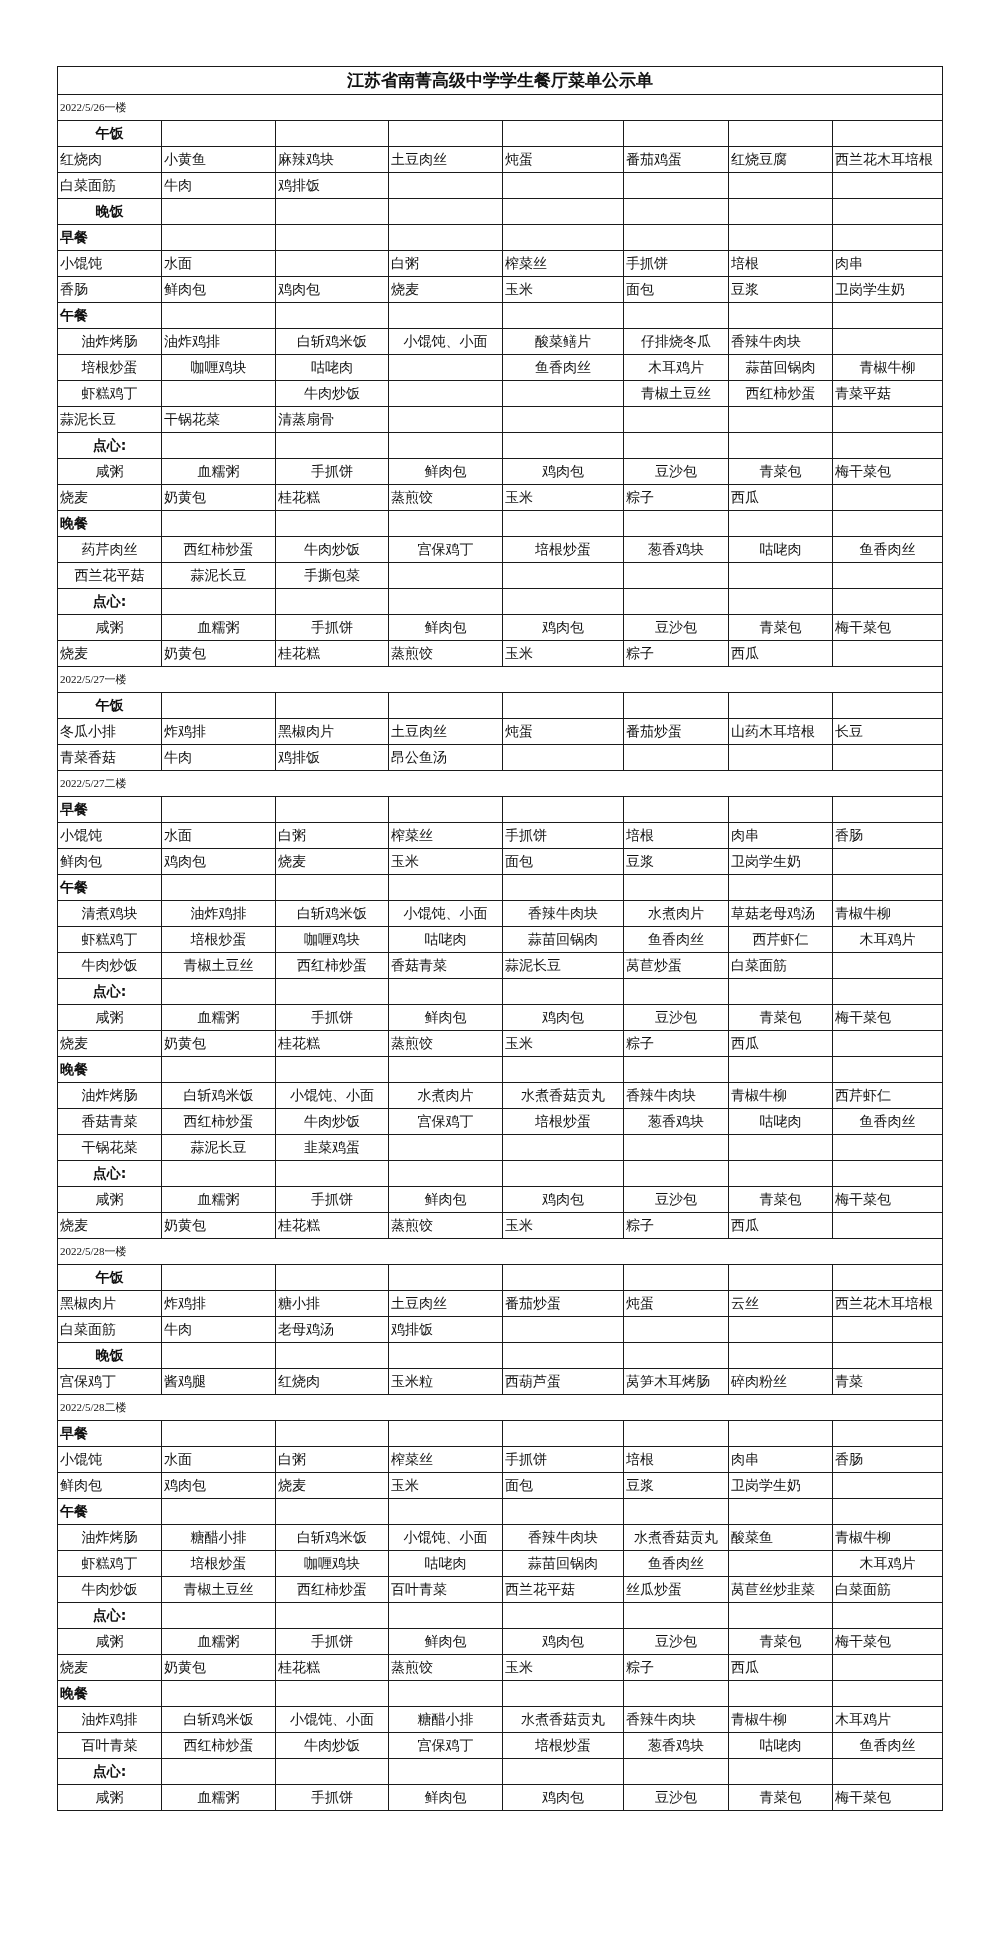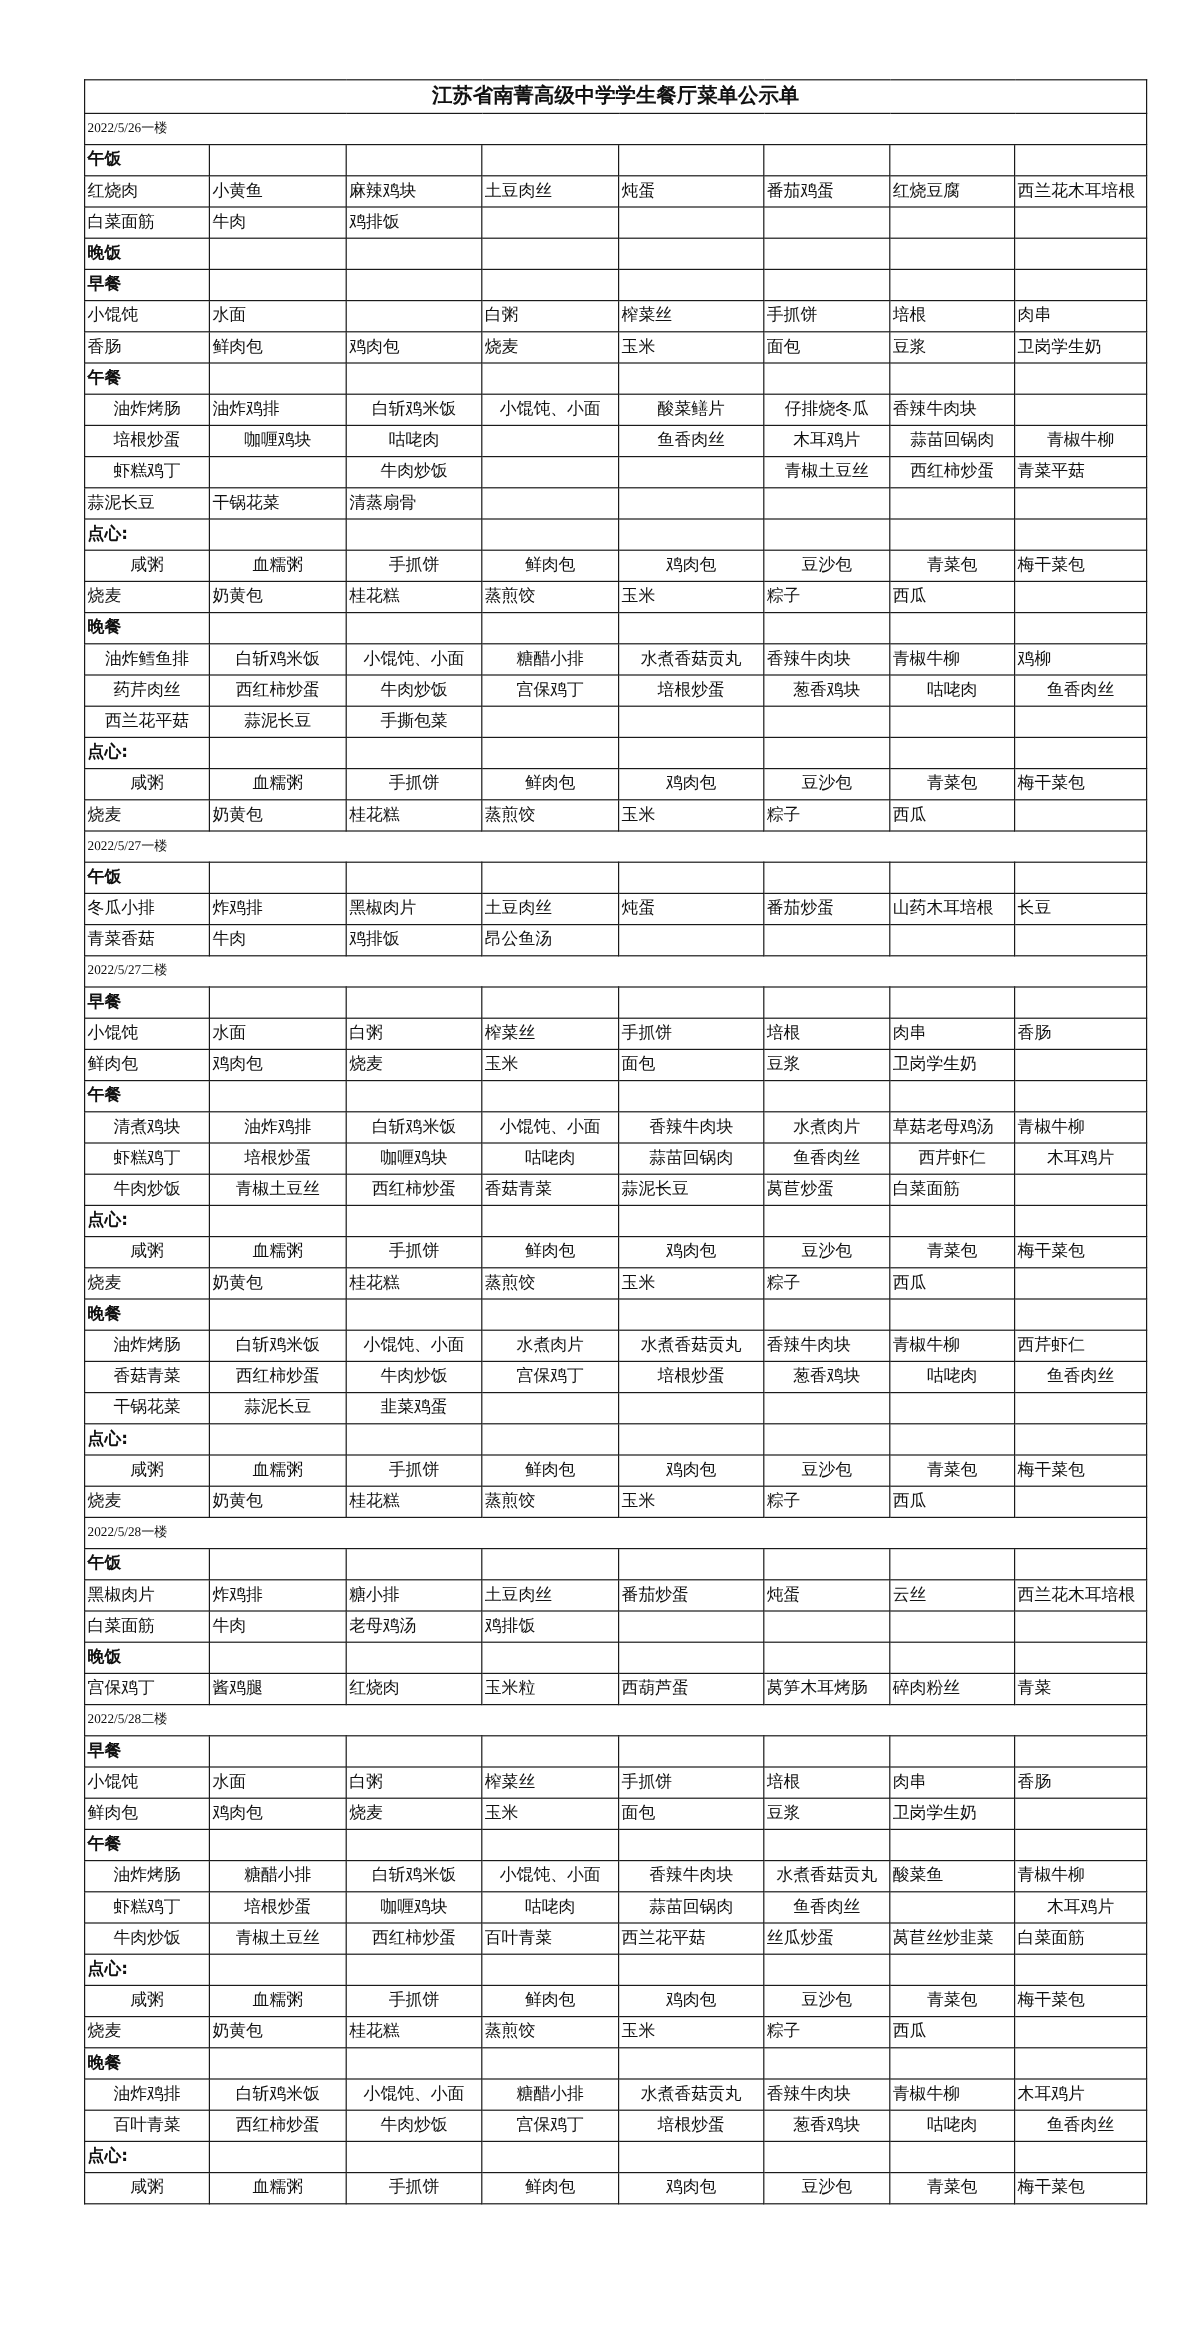--- a/index.html
+++ b/index.html
@@ -1,25 +1,25 @@
 <!DOCTYPE html>
 <html><head>
 <meta charset="utf-8">
 <style>
   html, body { margin:0; padding:0; background:#ffffff; }
   body { width:1000px; height:1953px; position:relative; overflow:hidden;
          font-family: "DejaVu Sans", "Liberation Sans", sans-serif; color:#111; }
-  #menu { position:absolute; left:70px; top:66px; border-collapse:collapse; table-layout:fixed;border-radius:30px; }
+  #menu { position:absolute; left:57px; top:66px; border-collapse:collapse; table-layout:fixed;border-radius:30px; }
   #menu td { border:1.6px solid #1a1a1a; height:25px; padding:0 2px; font-size:14px;
              white-space:nowrap; overflow:visible; line-height:25px; }
   #menu td.c { text-align:center; }
   #menu td.l { text-align:left; }
   #menu tr.title td { height:27px; font-size:17px; font-weight:bold; text-align:center; }
   #menu tr.date td { font-family:"Liberation Serif", "DejaVu Serif", serif; font-size:11px; }
-  #menu td.meal { font-weight:bold; }
+  #menu td.meal { font-weight:bold;text-align:center; }
   #menu td.meal.center { text-align:left; }
 </style>
 </head>
 <body>
 
 <table id="menu">
   <colgroup id="cols">
       <col style="width: 104px;">
       <col style="width: 114px;">
       <col style="width: 113px;">
@@ -190,30 +190,20 @@
         <td class="meal center">晚餐</td>
         <td></td>
         <td></td>
         <td></td>
         <td></td>
         <td></td>
         <td></td>
         <td></td>
       </tr>
       <tr>
-        <td class="c">油炸鳕鱼排</td>
-        <td class="c">白斩鸡米饭</td>
-        <td class="c">小馄饨、小面</td>
-        <td class="c">糖醋小排</td>
-        <td class="c">水煮香菇贡丸</td>
-        <td class="l">香辣牛肉块</td>
-        <td class="l">青椒牛柳</td>
-        <td class="l">鸡柳</td>
-      </tr>
-      <tr>
         <td class="c">药芹肉丝</td>
         <td class="c">西红柿炒蛋</td>
         <td class="c">牛肉炒饭</td>
         <td class="c">宫保鸡丁</td>
         <td class="c">培根炒蛋</td>
         <td class="c">葱香鸡块</td>
         <td class="c">咕咾肉</td>
         <td class="c">鱼香肉丝</td>
       </tr>
       <tr>

